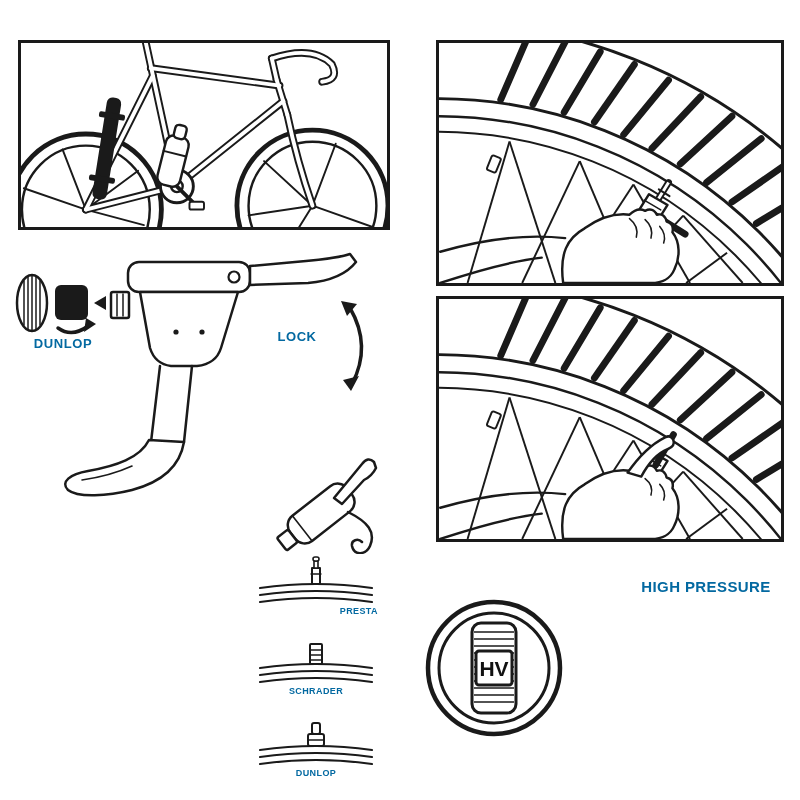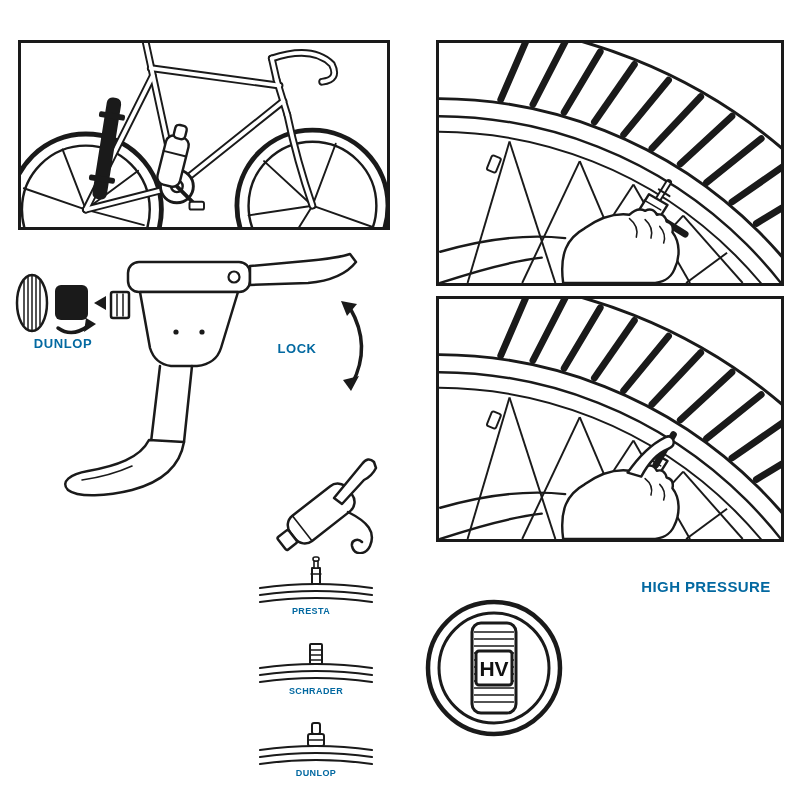--- a/index.html
+++ b/index.html
@@ -228,21 +228,21 @@
         <path d="M74 228 Q102 224 124 214" class="ink" style="stroke-width:1.6"></path>
       </g>
       <g>
         <path d="M344 132 Q364 94 342 56" class="ink" style="stroke-width:3.5"></path>
         <path d="M333 49 L349 52 L339 64 Z" class="solid"></path>
         <path d="M335 128 L351 124 L343 139 Z" class="solid"></path>
       </g>
     </svg>
   </div>
   <div class="label lbl-md" style="left:18px; top:336px; width:90px;">DUNLOP</div>
-  <div class="label lbl-md" style="left:252px; top:341px; width:90px;">LOCK</div>
+  <div class="label lbl-md" style="left:252px; top:329px; width:90px;">LOCK</div>
 
   <div class="fig" style="left:268px; top:434px; width:132px; height:120px;">
     <svg viewBox="0 0 132 120">
       <g transform="rotate(-38 50 82)">
         <rect x="18" y="66" width="72" height="32" rx="12" class="inkf" style="stroke-width:2.5"></rect>
         <rect x="4" y="74" width="14" height="16" rx="2" class="inkf" style="stroke-width:2.5"></rect>
         <line x1="30" y1="66" x2="30" y2="98" class="ink" style="stroke-width:1.6"></line>
       </g>
       <path d="M66 64 L94 30 Q100 22 106 28 L108 34 Q104 42 96 46 L74 70 Z" class="inkf" style="stroke-width:2.5"></path>
       <path d="M80 78 C100 88 108 98 102 112 C98 121 86 122 84 112 C83 106 90 104 94 108" class="ink" style="stroke-width:2.5"></path>
@@ -255,21 +255,21 @@
       <path d="M2 39 Q58 31 114 39" class="ink" style="stroke-width:2"></path>
       <path d="M2 46 Q58 38 114 46" class="ink" style="stroke-width:2"></path>
       <g>
         <rect x="54" y="12" width="8" height="16" class="inkf" style="stroke-width:2"></rect>
         <rect x="56" y="5" width="4" height="7" class="inkf" style="stroke-width:1.6"></rect>
         <rect x="55" y="1" width="6" height="4" rx="2" class="inkf" style="stroke-width:1.6"></rect>
         <line x1="53" y1="18" x2="63" y2="18" class="ink" style="stroke-width:1.4"></line>
       </g>
     </svg>
   </div>
-  <div class="label lbl-sm" style="left:253px; top:606px; width:116px;">PRESTA</div>
+  <div class="label lbl-sm" style="left:262px; top:606px; width:116px;text-align:right;">PRESTA</div>
 
   <div class="fig" style="left:258px; top:636px; width:116px; height:48px;">
     <svg viewBox="0 0 116 48">
       <path d="M2 32 Q58 24 114 32" class="ink" style="stroke-width:2"></path>
       <path d="M2 39 Q58 31 114 39" class="ink" style="stroke-width:2"></path>
       <path d="M2 46 Q58 38 114 46" class="ink" style="stroke-width:2"></path>
       <g>
         <rect x="52" y="8" width="12" height="20" rx="1" class="inkf" style="stroke-width:2"></rect>
         <line x1="52" y1="14" x2="64" y2="14" class="ink" style="stroke-width:1.4"></line>
         <line x1="52" y1="19" x2="64" y2="19" class="ink" style="stroke-width:1.4"></line>

